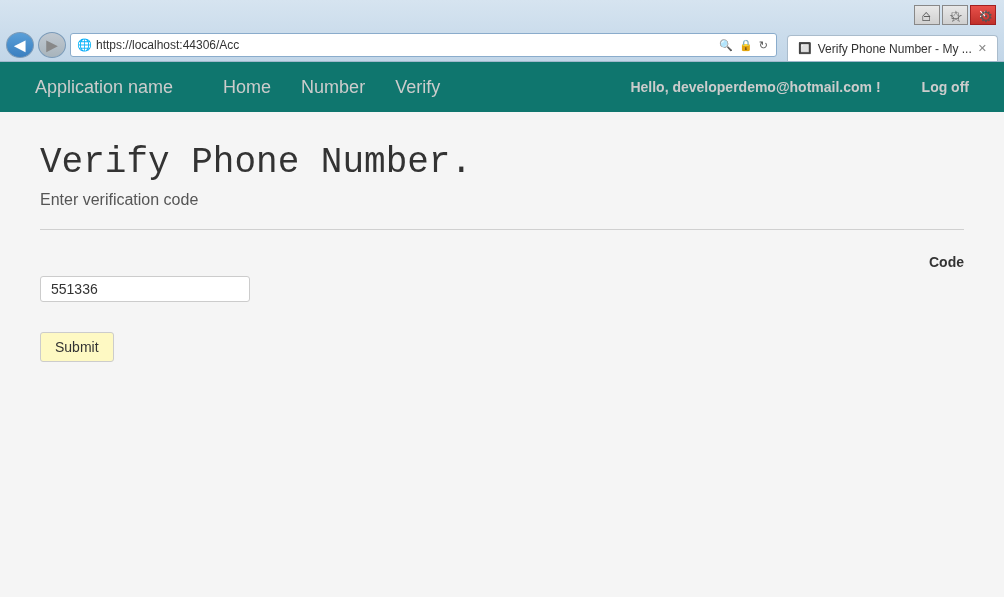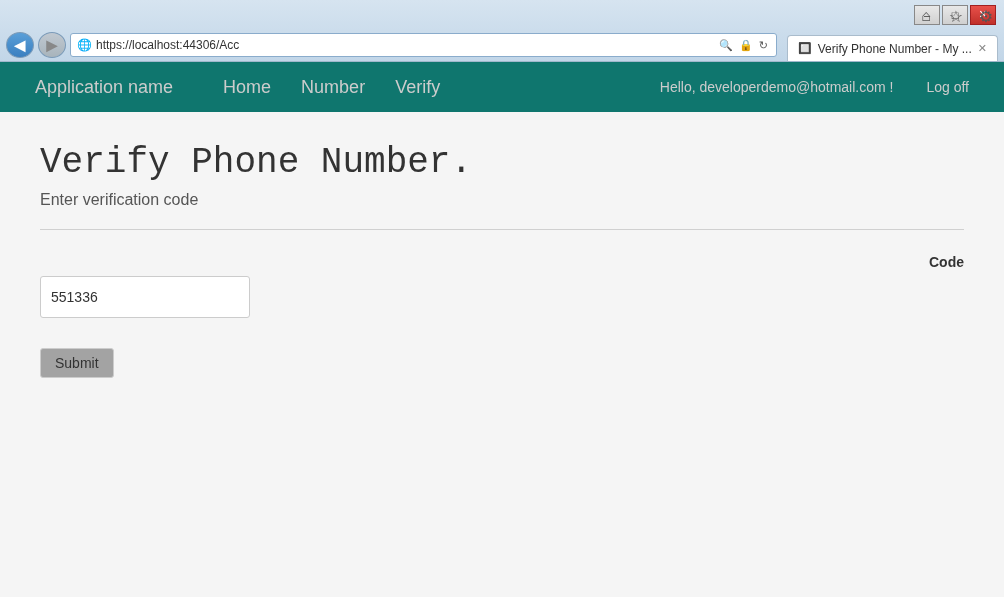--- a/index.html
+++ b/index.html
@@ -194,21 +194,22 @@
       display: flex;
       align-items: center;
       cursor: pointer;
       text-decoration: none;
     }
 
     .app-nav-right {
       margin-left: auto;
       display: flex;
       align-items: flex-end;
-      gap: 8px;
+      gap: 16px;
+      font-weight: bold;
     }
 
     .app-nav-user {
       color: #ccc;
       font-size: 14px;
       padding: 0 10px;
     }
 
     .app-nav-logoff {
       color: #ccc;
@@ -252,33 +253,33 @@
       font-weight: bold;
       font-size: 14px;
       color: #333;
       display: block;
       margin-bottom: 6px;
       text-align: right;
     }
 
     .form-input {
       width: 210px;
-      height: 42px;
+      height: 26px;
       border: 1px solid #ccc;
       border-radius: 3px;
       padding: 4px 10px;
       font-size: 14px;
       color: #333;
       background: white;
       outline: none;
     }
 
     .submit-btn {
       padding: 6px 14px;
-      background: #a3a3a3;
+      background: #fef9c3;
       border: 1px solid #ccc;
       border-radius: 3px;
       font-size: 14px;
       color: #333;
       cursor: pointer;
       margin-top: 10px;
     }
   </style>
 </head>
 <body>

